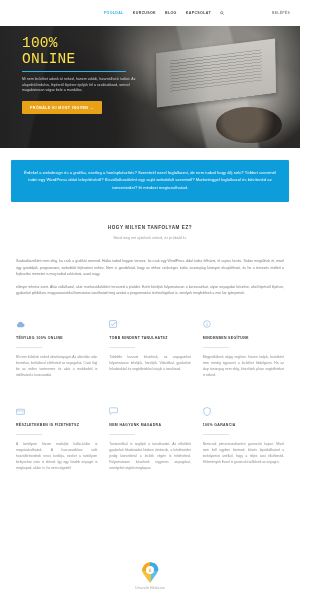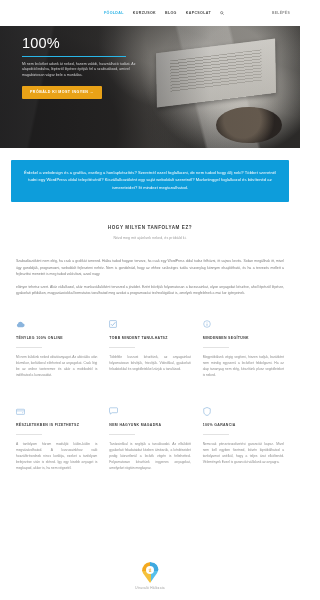--- a/index.html
+++ b/index.html
@@ -72,21 +72,21 @@
   }
   .hero-shade {
     position:absolute; inset:0;
     background: linear-gradient(90deg, rgba(20,20,22,.80) 0%, rgba(20,20,22,.60) 38%, rgba(20,20,22,.12) 70%, rgba(20,20,22,.05) 100%);
   }
   .hero-inner {
     position: relative; z-index: 2;
     padding: 10px 0 0 22px; width: 150px;
   }
   .hero-h1 {
-    color:#ffffff; font-family:Liberation Sans, sans-serif;
+    color:#fde047; font-family:Liberation Mono, monospace;
     font-size: 14.5px; line-height: 15.5px; font-weight: 400;
     letter-spacing: .2px;
   }
   .hero-rule { width: 104px; height: 1.3px; background:#29b6e8; margin: 4px 0 5px; }
   .hero-p {
     color: #d5d5d6; font-size: 3.5px; line-height: 5.6px;
     width: 118px; letter-spacing: .05px;
   }
   .hero-btn {
     margin-top: 7px; display:inline-block;
@@ -190,20 +190,21 @@
   <div class="hero">
     <div class="hero-bg">
       <div class="b1"></div>
         <div class="b2"></div>
       <div class="screen"></div>
       <div class="cup"></div>
     </div>
     <div class="hero-shade"></div>
     <div class="hero-inner">
       <div class="hero-h1">100%</div>
+      <div class="hero-h1">ONLINE</div>
       <div class="hero-rule"></div>
       <div class="hero-p">Mi nem leckéket adunk át neked, hanem valódi, használható tudást. Az alapoktól indulva, lépésről lépésre építjük fel a szaktudásod, amivel magabiztosan vágsz bele a munkába.</div>
       <button class="hero-btn">PRÓBÁLD KI MOST INGYEN  →</button>
     </div>
   </div>
 
   <div class="callout-wrap">
     <div class="callout">Érdekel a webdesign és a grafika, esetleg a honlapkészítés? Szeretnél ezzel foglalkozni, de nem tudod hogy állj neki? Többet szeretnél tudni egy WordPress oldal telepítéséről? Kisvállalkozóként egy saját weboldalt szeretnél? Marketinggel foglalkozol és bővítenéd az ismereteidet? Itt mindezt megtanulhatod.</div>
   </div>
 

